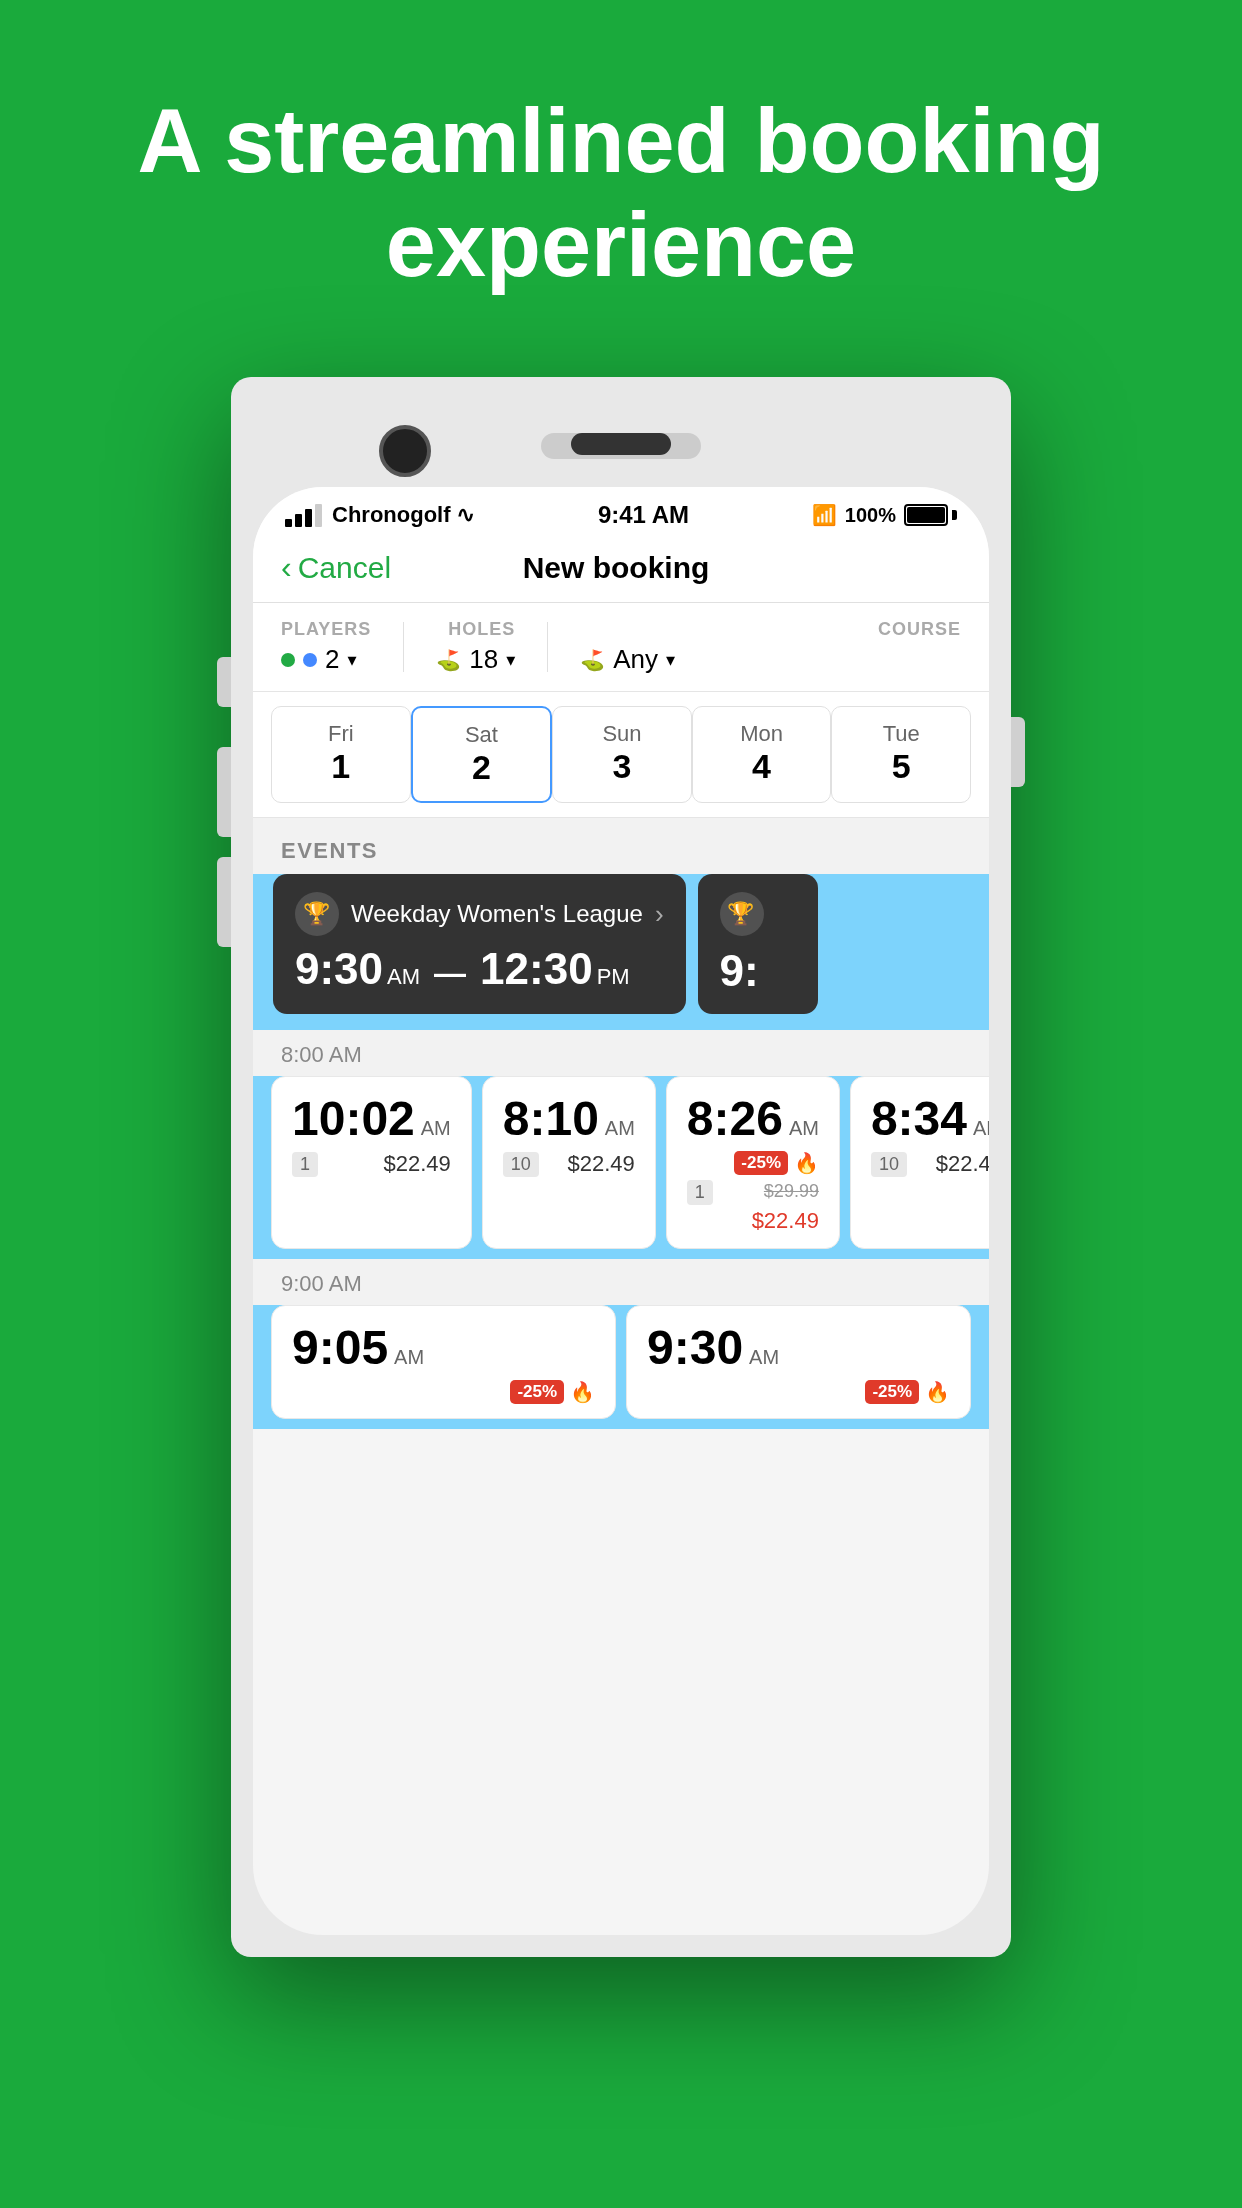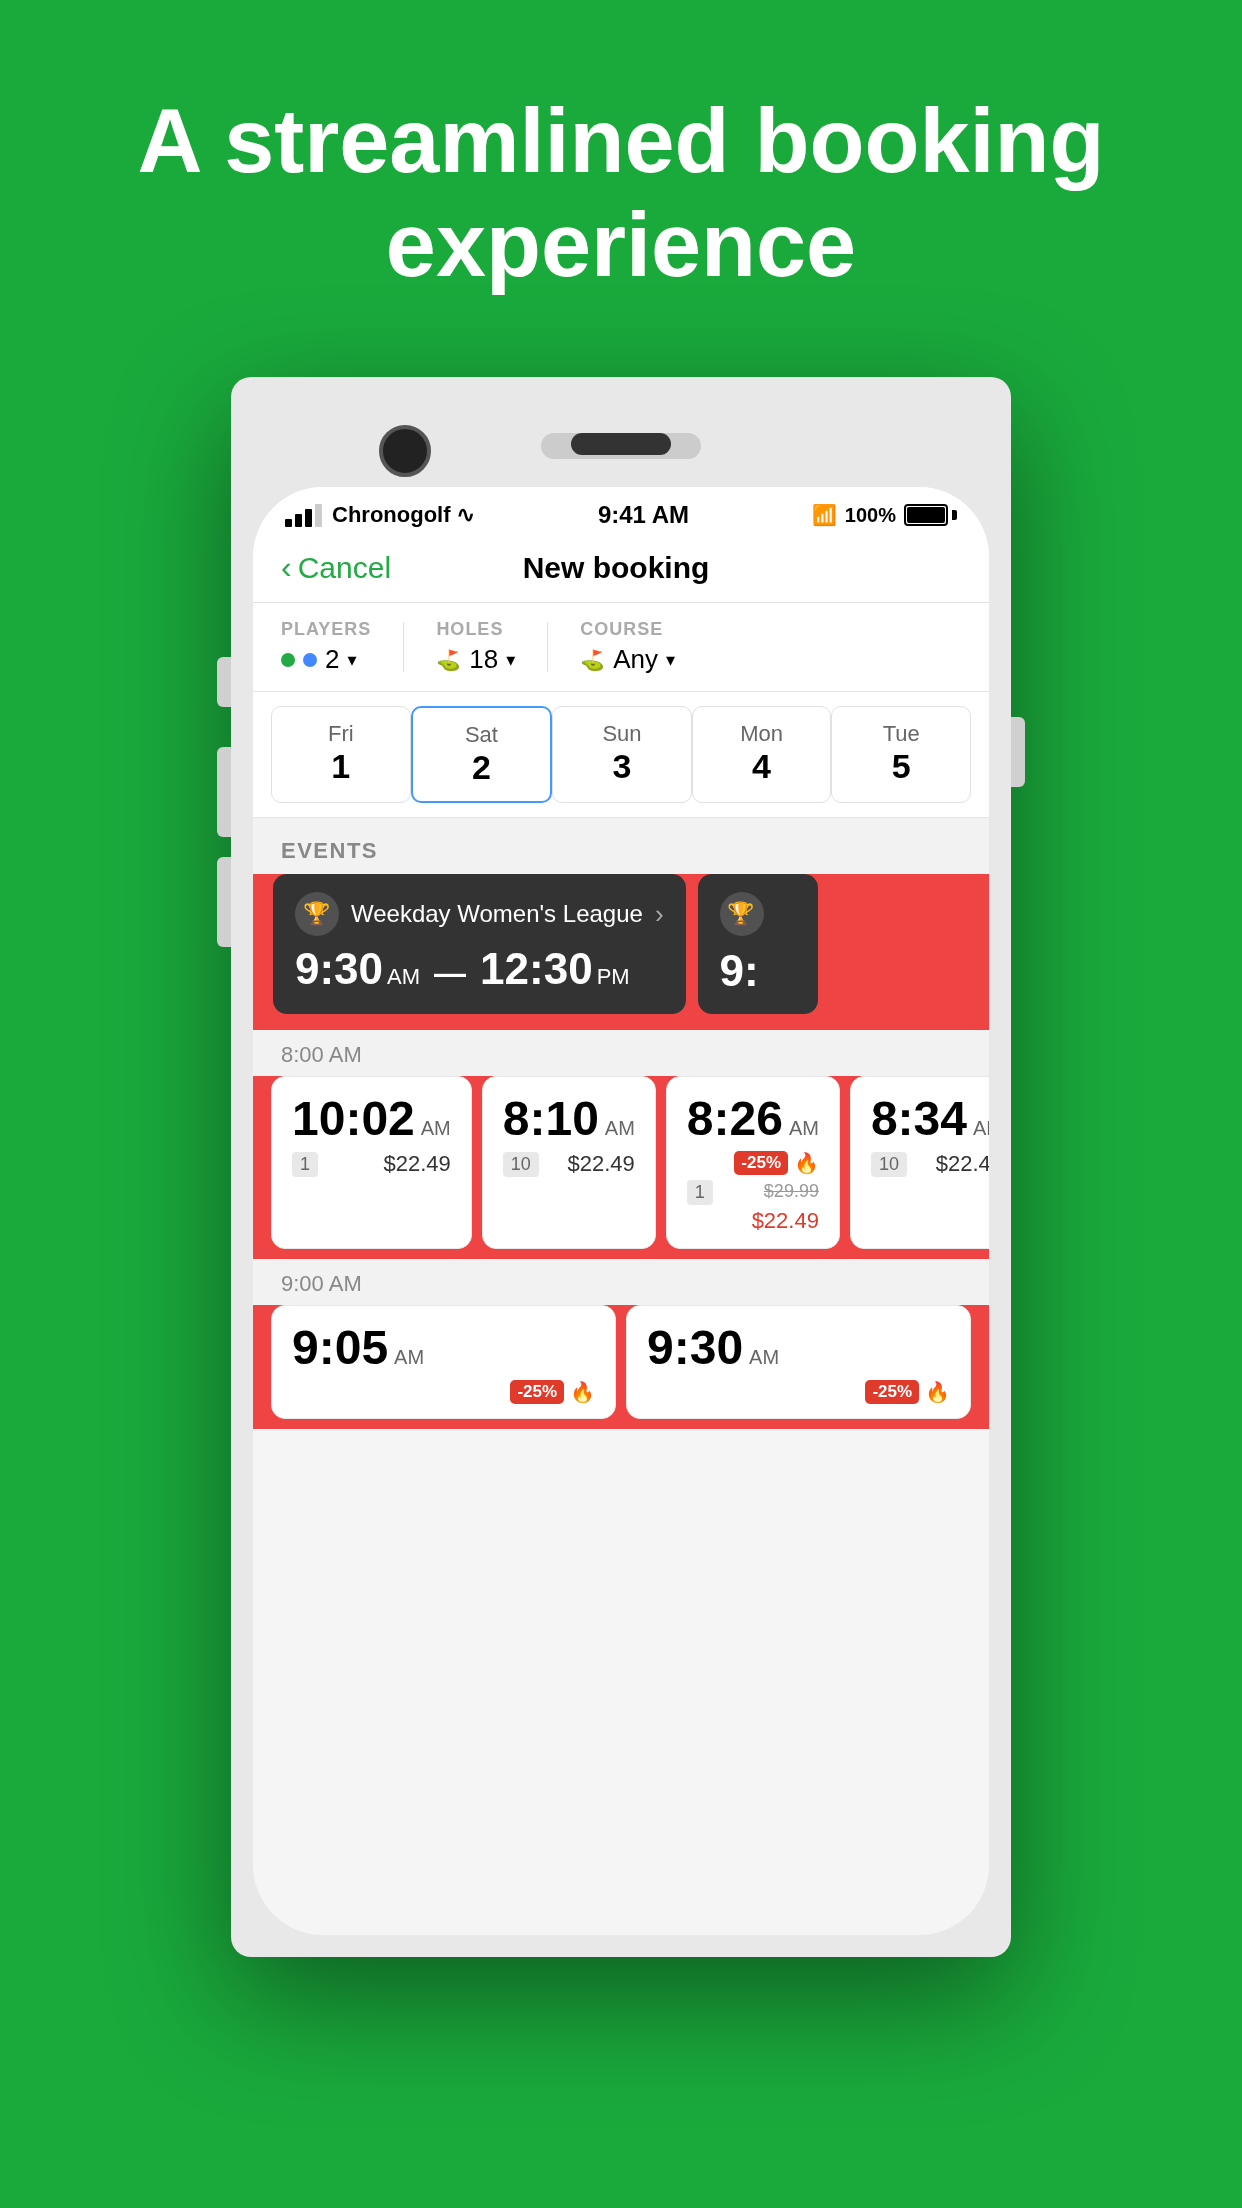--- a/index.html
+++ b/index.html
@@ -201,20 +201,21 @@
       display: flex;
       align-items: center;
       padding: 16px 28px;
       gap: 32px;
       border-bottom: 1px solid #e5e5e5;
     }
     .filter-group {
       display: flex;
       flex-direction: column;
       gap: 4px;
+      text-align: right;
     }
     .filter-label {
       font-size: 18px;
       color: #aaa;
       font-weight: 600;
       letter-spacing: 1px;
       text-transform: uppercase;
     }
     .filter-value {
       display: flex; align-items: center; gap: 8px;
@@ -271,21 +272,21 @@
       font-weight: 400;
     }
     .date-num {
       font-size: 34px;
       font-weight: 600;
       color: #000;
     }
 
     
     .content-area {
-      background: #ef4444;
+      background: #7dd3fc;
       flex: 1;
       overflow: hidden;
     }
 
     
     .section-label {
       font-size: 22px;
       font-weight: 700;
       color: #888;
       letter-spacing: 1.5px;

